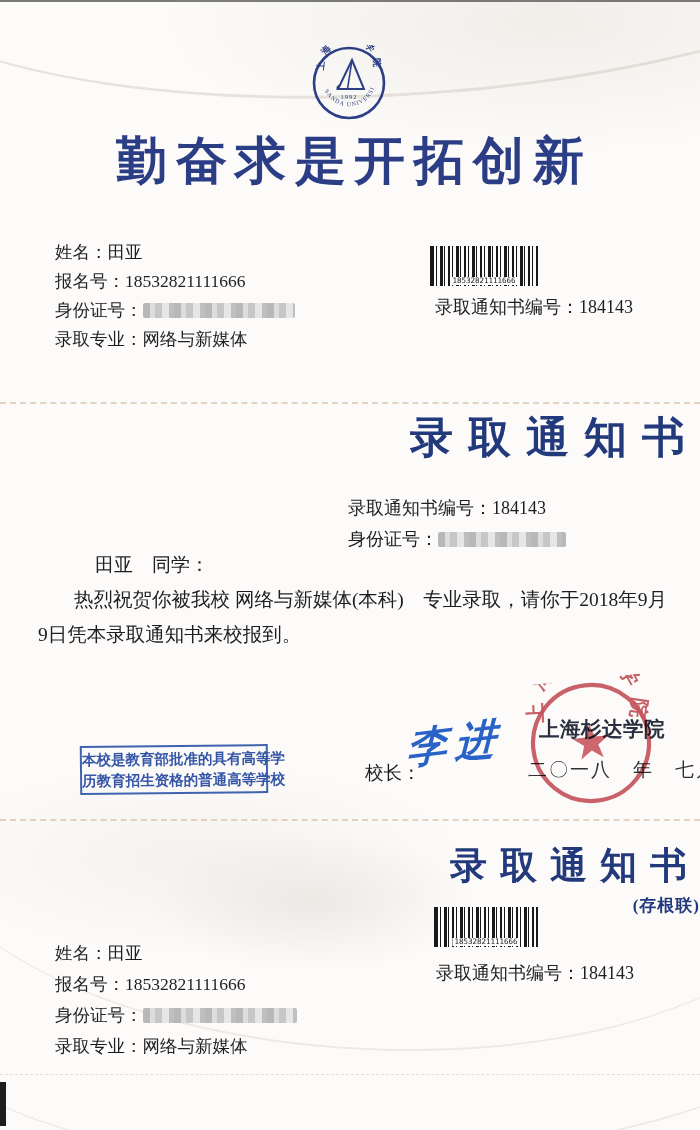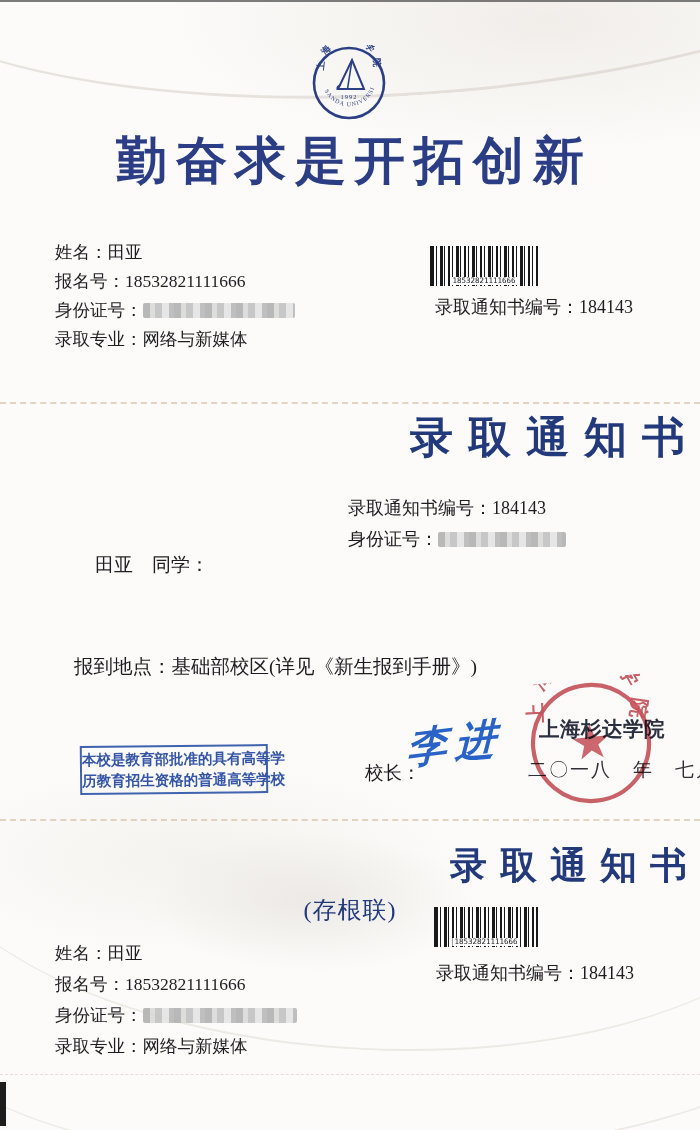--- a/index.html
+++ b/index.html
@@ -56,21 +56,21 @@
   .nl-top { left:435px; top:295px; }
   .nl-mid1 { left:348px; top:496px; }
   .nl-mid2 { left:348px; top:527px; }
   .nl-stub { left:436px; top:961px; }
 
   
   .title { position:absolute; width:100%; text-align:right; font-weight:700; color:#22397c;
            font-family:"DejaVu Serif", serif; }
   .title-main { top:409px; font-size:43px; letter-spacing:15px; padding-left:15px; }
   .title-stub { top:841px; font-size:37px; letter-spacing:13px; padding-left:13px; }
-  .subtitle-stub { position:absolute; top:894px; width:100%; text-align:center; font-size:24px; font-weight:400; color:#22397c; letter-spacing:1px; }
+  .subtitle-stub { position:absolute; top:894px; width:100%; text-align:right; font-size:17px; font-weight:700; color:#22397c; letter-spacing:1px; }
 
   .salutation { position:absolute; left:55px; top:552px; font-size:19px;margin-left:40px; }
   .body-line { position:absolute; font-size:19.5px; color:#1d1d21; white-space:nowrap; }
   .bl1 { left:74px; top:586px; }
   .bl2 { left:38px; top:621px; }
   .bl3 { left:74px; top:653px; }
 
   .blue-stamp { position:absolute; left:80px; top:745px; width:188px; height:49px;
     border:2px solid #3f63ae; color:#3556a8; text-align:center; font-size:14.5px; line-height:21px;
     font-weight:600; transform:rotate(-.6deg); padding-top:2px; white-space:nowrap; }
@@ -153,21 +153,22 @@
   <div class="title title-main">录取通知书</div>
 
   <div class="notice-line nl-mid1">
     <span>录取通知书编号：</span><span>184143</span>
   </div>
   <div class="notice-line nl-mid2">
     <span>身份证号：</span><span class="blur blur-mid"></span>
   </div>
 
   <div class="salutation">田亚　同学：</div>
-  <div class="body-line bl3">报到地点：基础部校区(详见《新生报到手册》)</div>
+  <div class="body-line bl1">热烈祝贺你被我校 网络与新媒体(本科)　专业录取，请你于2018年9月</div>
+  <div class="body-line bl2">9日凭本录取通知书来校报到。</div>
 
   <div class="blue-stamp">
     <div>本校是教育部批准的具有高等学</div>
     <div>历教育招生资格的普通高等学校</div>
   </div>
 
   <div class="president">校长：</div>
   <div class="signature">李进</div>
 
   <div class="school-print">上海杉达学院</div>

